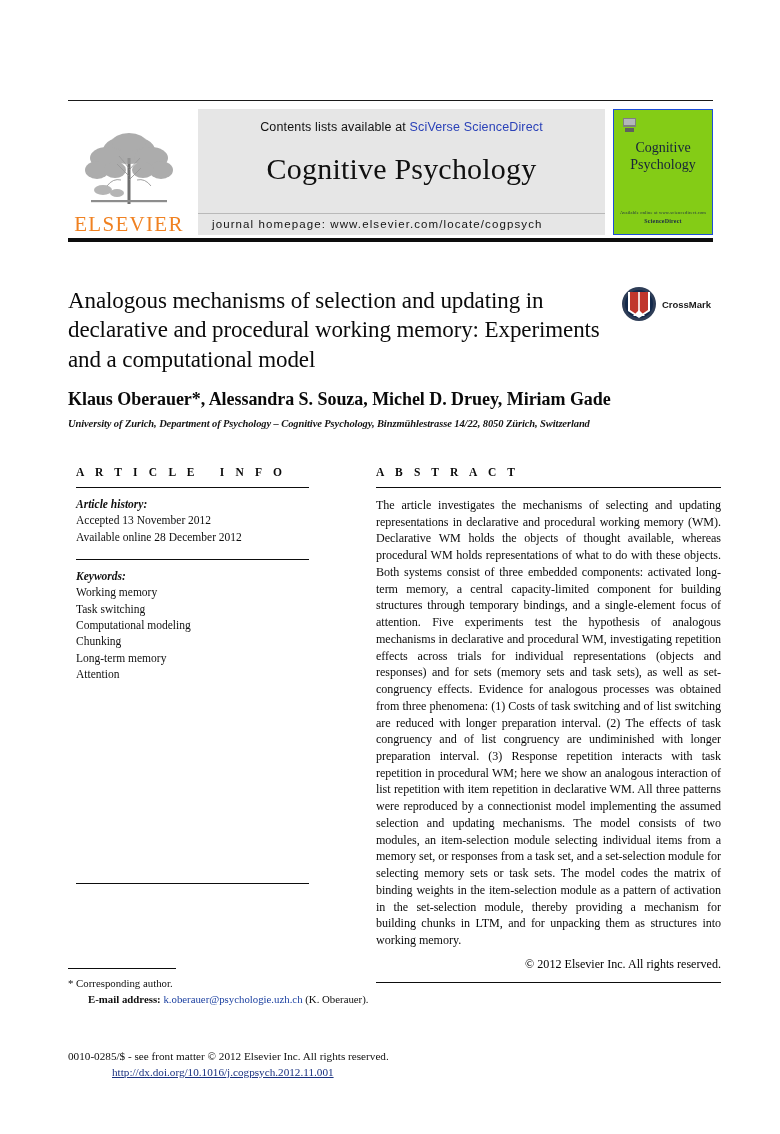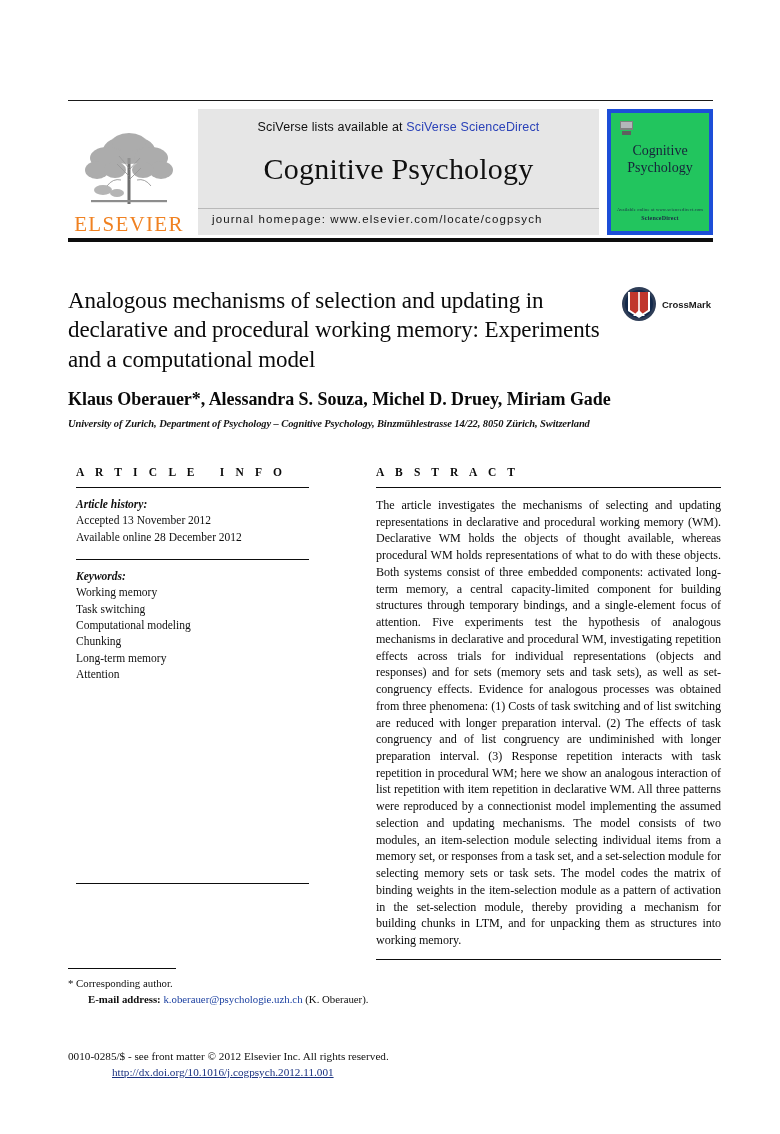--- a/index.html
+++ b/index.html
@@ -92,33 +92,33 @@
     font-size: 30px;
     color: #101010;
     letter-spacing: .2px;
   }
   .homepage-bar {
     position: absolute;
     bottom: 0;
     left: 0;
     right: 0;
     border-top: 1px solid #b9b9b9;
-    padding: 4px 0 10px 14px;
+    padding: 4px 0 5px 14px;
     font-family: "Liberation Sans", sans-serif;
     font-size: 11.5px;
     letter-spacing: 1.1px;
     color: #141414;
     text-align: left;
     background: #e6e6e6;
   }
   .cover-block {
     width: 98px;
     flex: 0 0 98px;
-    border: 4px solid #1d4ed8;
-    background: #22c55e;
+    border: 1px solid #1d4ed8;
+    background: #84cc16;
     position: relative;
   }
   .cover-logo {
     position: absolute;
     top: 7px;
     left: 8px;
     width: 15px;
     height: 17px;
   }
   .cover-title {
@@ -334,21 +334,21 @@
             <ellipse cx="26" cy="66" rx="9" ry="5"></ellipse>
             <ellipse cx="40" cy="69" rx="7" ry="4"></ellipse>
           </g>
           <rect x="14" y="76" width="76" height="2.2" fill="#8d8d8d"></rect>
         </svg>
         <div class="elsevier-word">ELSEVIER</div>
       </div>
 
       <div class="center-box">
         <div class="contents-line">
-          <span>SciVerse lists available at </span><span class="sciverse-word">SciVerse</span><span class="sciencedirect"> ScienceDirect</span>
+          <span>Contents lists available at </span><span class="sciverse-word">SciVerse</span><span class="sciencedirect"> ScienceDirect</span>
         </div>
         <div class="journal-big">Cognitive Psychology</div>
         <div class="homepage-bar">journal homepage: www.elsevier.com/locate/cogpsych</div>
       </div>
 
       <div class="cover-block">
         <svg class="cover-logo" viewBox="0 0 15 17">
           <rect x="1" y="1" width="13" height="9" fill="#7f7f7f"></rect>
           <rect x="2" y="2.5" width="11" height="1" fill="#e8eef5"></rect>
           <rect x="2" y="4.5" width="11" height="1" fill="#e8eef5"></rect>
@@ -408,20 +408,21 @@
       </div>
       <div class="col-bottom-rule" style="margin-top:201px;"></div>
     </div>
 
     <div class="col-gap"></div>
 
     <div class="col-abstract">
       <div class="sec-head">A B S T R A C T</div>
       <div class="rule"></div>
       <div class="abs-body">The article investigates the mechanisms of selecting and updating representations in declarative and procedural working memory (WM). Declarative WM holds the objects of thought available, whereas procedural WM holds representations of what to do with these objects. Both systems consist of three embedded components: activated long-term memory, a central capacity-limited component for building structures through temporary bindings, and a single-element focus of attention. Five experiments test the hypothesis of analogous mechanisms in declarative and procedural WM, investigating repetition effects across trials for individual representations (objects and responses) and for sets (memory sets and task sets), as well as set-congruency effects. Evidence for analogous processes was obtained from three phenomena: (1) Costs of task switching and of list switching are reduced with longer preparation interval. (2) The effects of task congruency and of list congruency are undiminished with longer preparation interval. (3) Response repetition interacts with task repetition in procedural WM; here we show an analogous interaction of list repetition with item repetition in declarative WM. All three patterns were reproduced by a connectionist model implementing the assumed selection and updating mechanisms. The model consists of two modules, an item-selection module selecting individual items from a memory set, or responses from a task set, and a set-selection module for selecting memory sets or task sets. The model codes the matrix of binding weights in the item-selection module as a pattern of activation in the set-selection module, thereby providing a mechanism for building chunks in LTM, and for unpacking them as structures into working memory.</div>
+      <div class="copyright">© 2012 Elsevier Inc. All rights reserved.</div>
       <div class="col-bottom-rule"></div>
     </div>
 
   </div>
 
   <div class="footnote">
     <div class="footnote-rule"></div>
     <div class="footnote-line">* Corresponding author.</div>
     <div class="footnote-line indented">
       <span class="em-label">E-mail address:</span>

